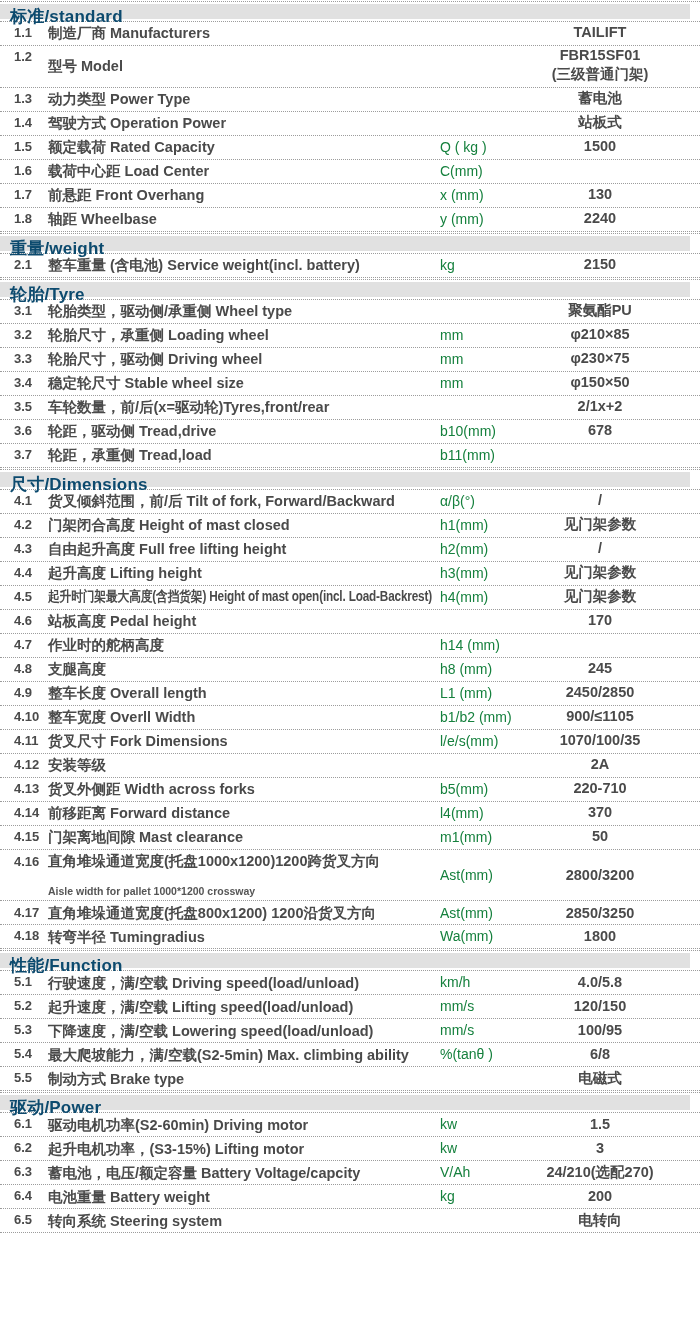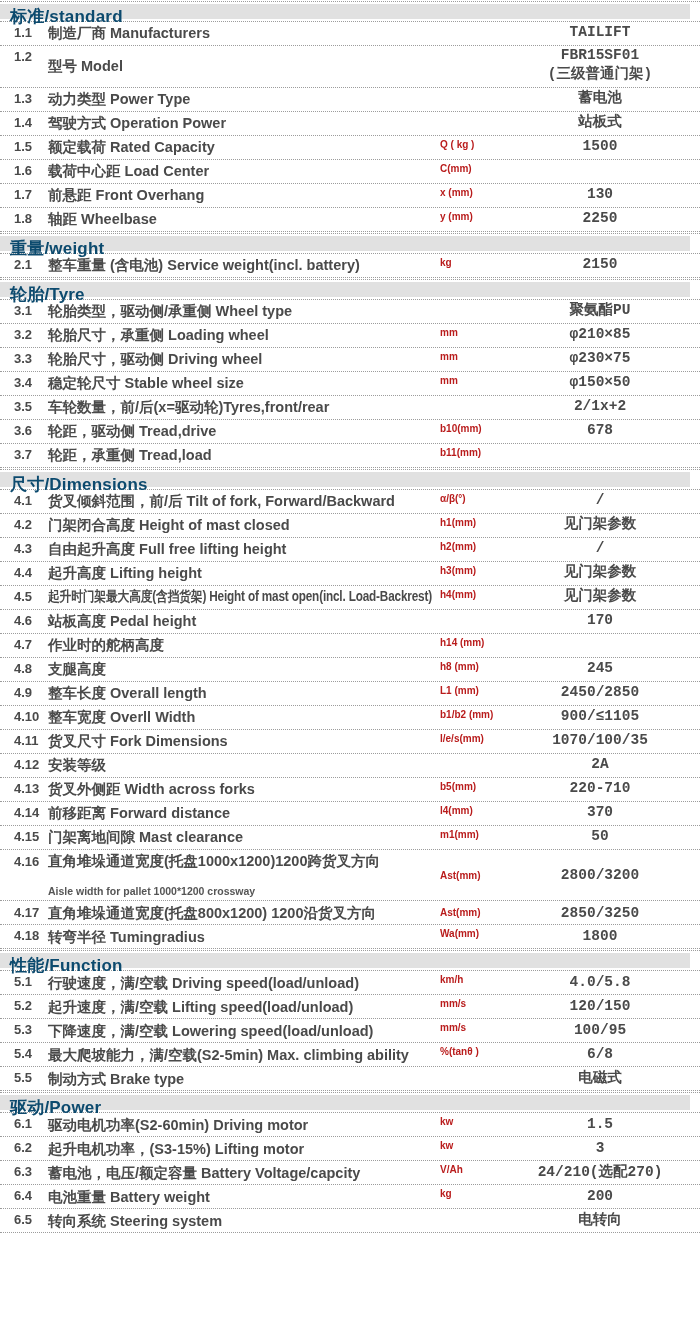--- a/index.html
+++ b/index.html
@@ -65,38 +65,37 @@
     letter-spacing: -0.2px;
   }
   .label-sub {
     font-size: 10.5px;
     font-weight: 700;
     color: #555555;
     line-height: 1.3;
     margin-top: 15px;
   }
   .unit {
-    font-size: 10px;
-    font-weight: 700;
-    color: #b91c1c;
+    font-size: 14px;
+    font-weight: 400;
+    color: #15803d;
     white-space: nowrap;
     overflow: visible;
     align-self: start;
     padding-top: 3px;
   }
   .value {
     font-size: 14.5px;
     font-weight: 600;
     color: #4a4a4a;
     text-align: center;
     white-space: pre-line;
     align-self: end;
     padding-bottom: 3px;
     line-height: 1.3;
-    font-family: Liberation Mono, monospace;
   }
   
   .spec-row.two-line .unit { align-self: center; padding-top: 0; }
   .spec-row.two-line .value { align-self: center; padding-bottom: 0; }
   .spec-row.two-line .num { align-self: start; padding-top: 4px; }
 </style>
 </head>
 <body>
 
 <div class="page">
@@ -159,21 +158,21 @@
         </div>
         <div class="cell unit">x (mm)</div>
         <div class="cell value">130</div>
       </div>
       <div class="spec-row">
         <div class="cell num">1.8</div>
         <div class="cell label-cell">
           <div class="label-main">轴距 Wheelbase</div>
         </div>
         <div class="cell unit">y (mm)</div>
-        <div class="cell value">2250</div>
+        <div class="cell value">2240</div>
       </div>
       <div class="section-header">
         <div class="section-bar">重量/weight</div>
       </div>
       <div class="spec-row">
         <div class="cell num">2.1</div>
         <div class="cell label-cell">
           <div class="label-main">整车重量 (含电池) Service weight(incl. battery)</div>
         </div>
         <div class="cell unit">kg</div>

